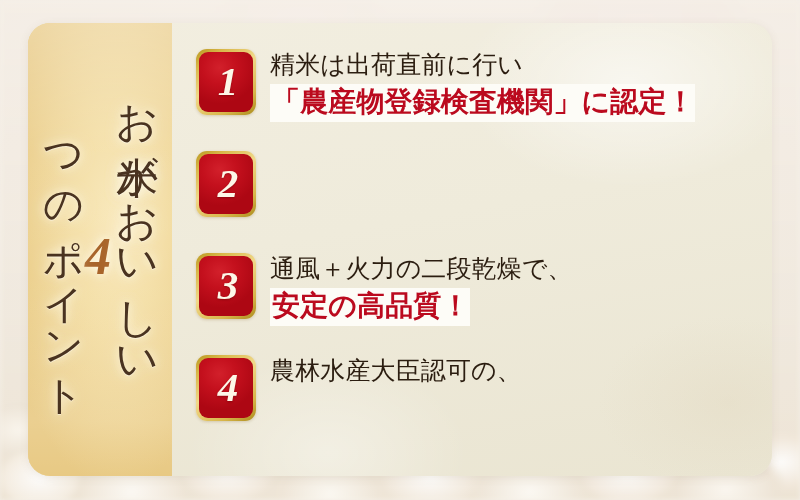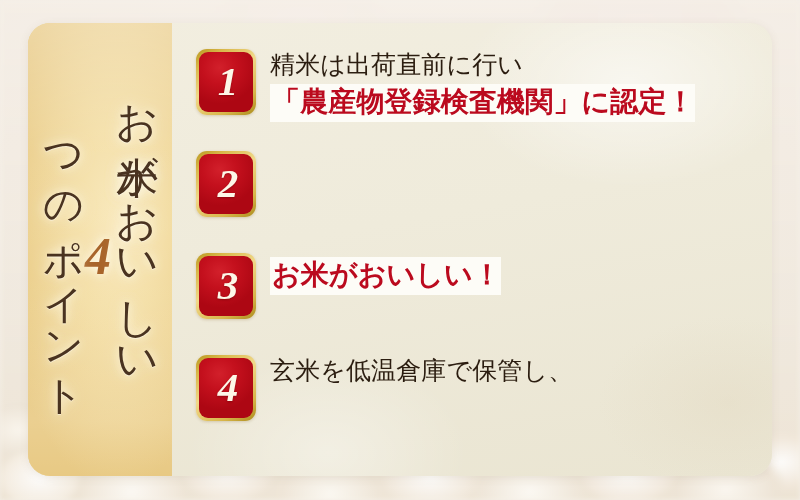--- a/index.html
+++ b/index.html
@@ -282,30 +282,31 @@
         </div>
       </div>
 
       <div class="point-row">
         <div class="badge">
           <div class="badge-inner">
             <span class="badge-num">3</span>
           </div>
         </div>
         <div class="point-text">
-          <span class="line-hi">お米がおいしい！</span>
+          <span class="line-top">通風＋火力の二段乾燥で、</span>
+          <span class="line-hi">安定の高品質！</span>
         </div>
       </div>
 
       <div class="point-row">
         <div class="badge">
           <div class="badge-inner">
             <span class="badge-num">4</span>
           </div>
         </div>
         <div class="point-text">
-          <span class="line-top">玄米を低温倉庫で保管し、</span>
+          <span class="line-top">農林水産大臣認可の、</span>
         </div>
       </div>
 
     </div>
   </div>
 </div>
 
 </body></html>

